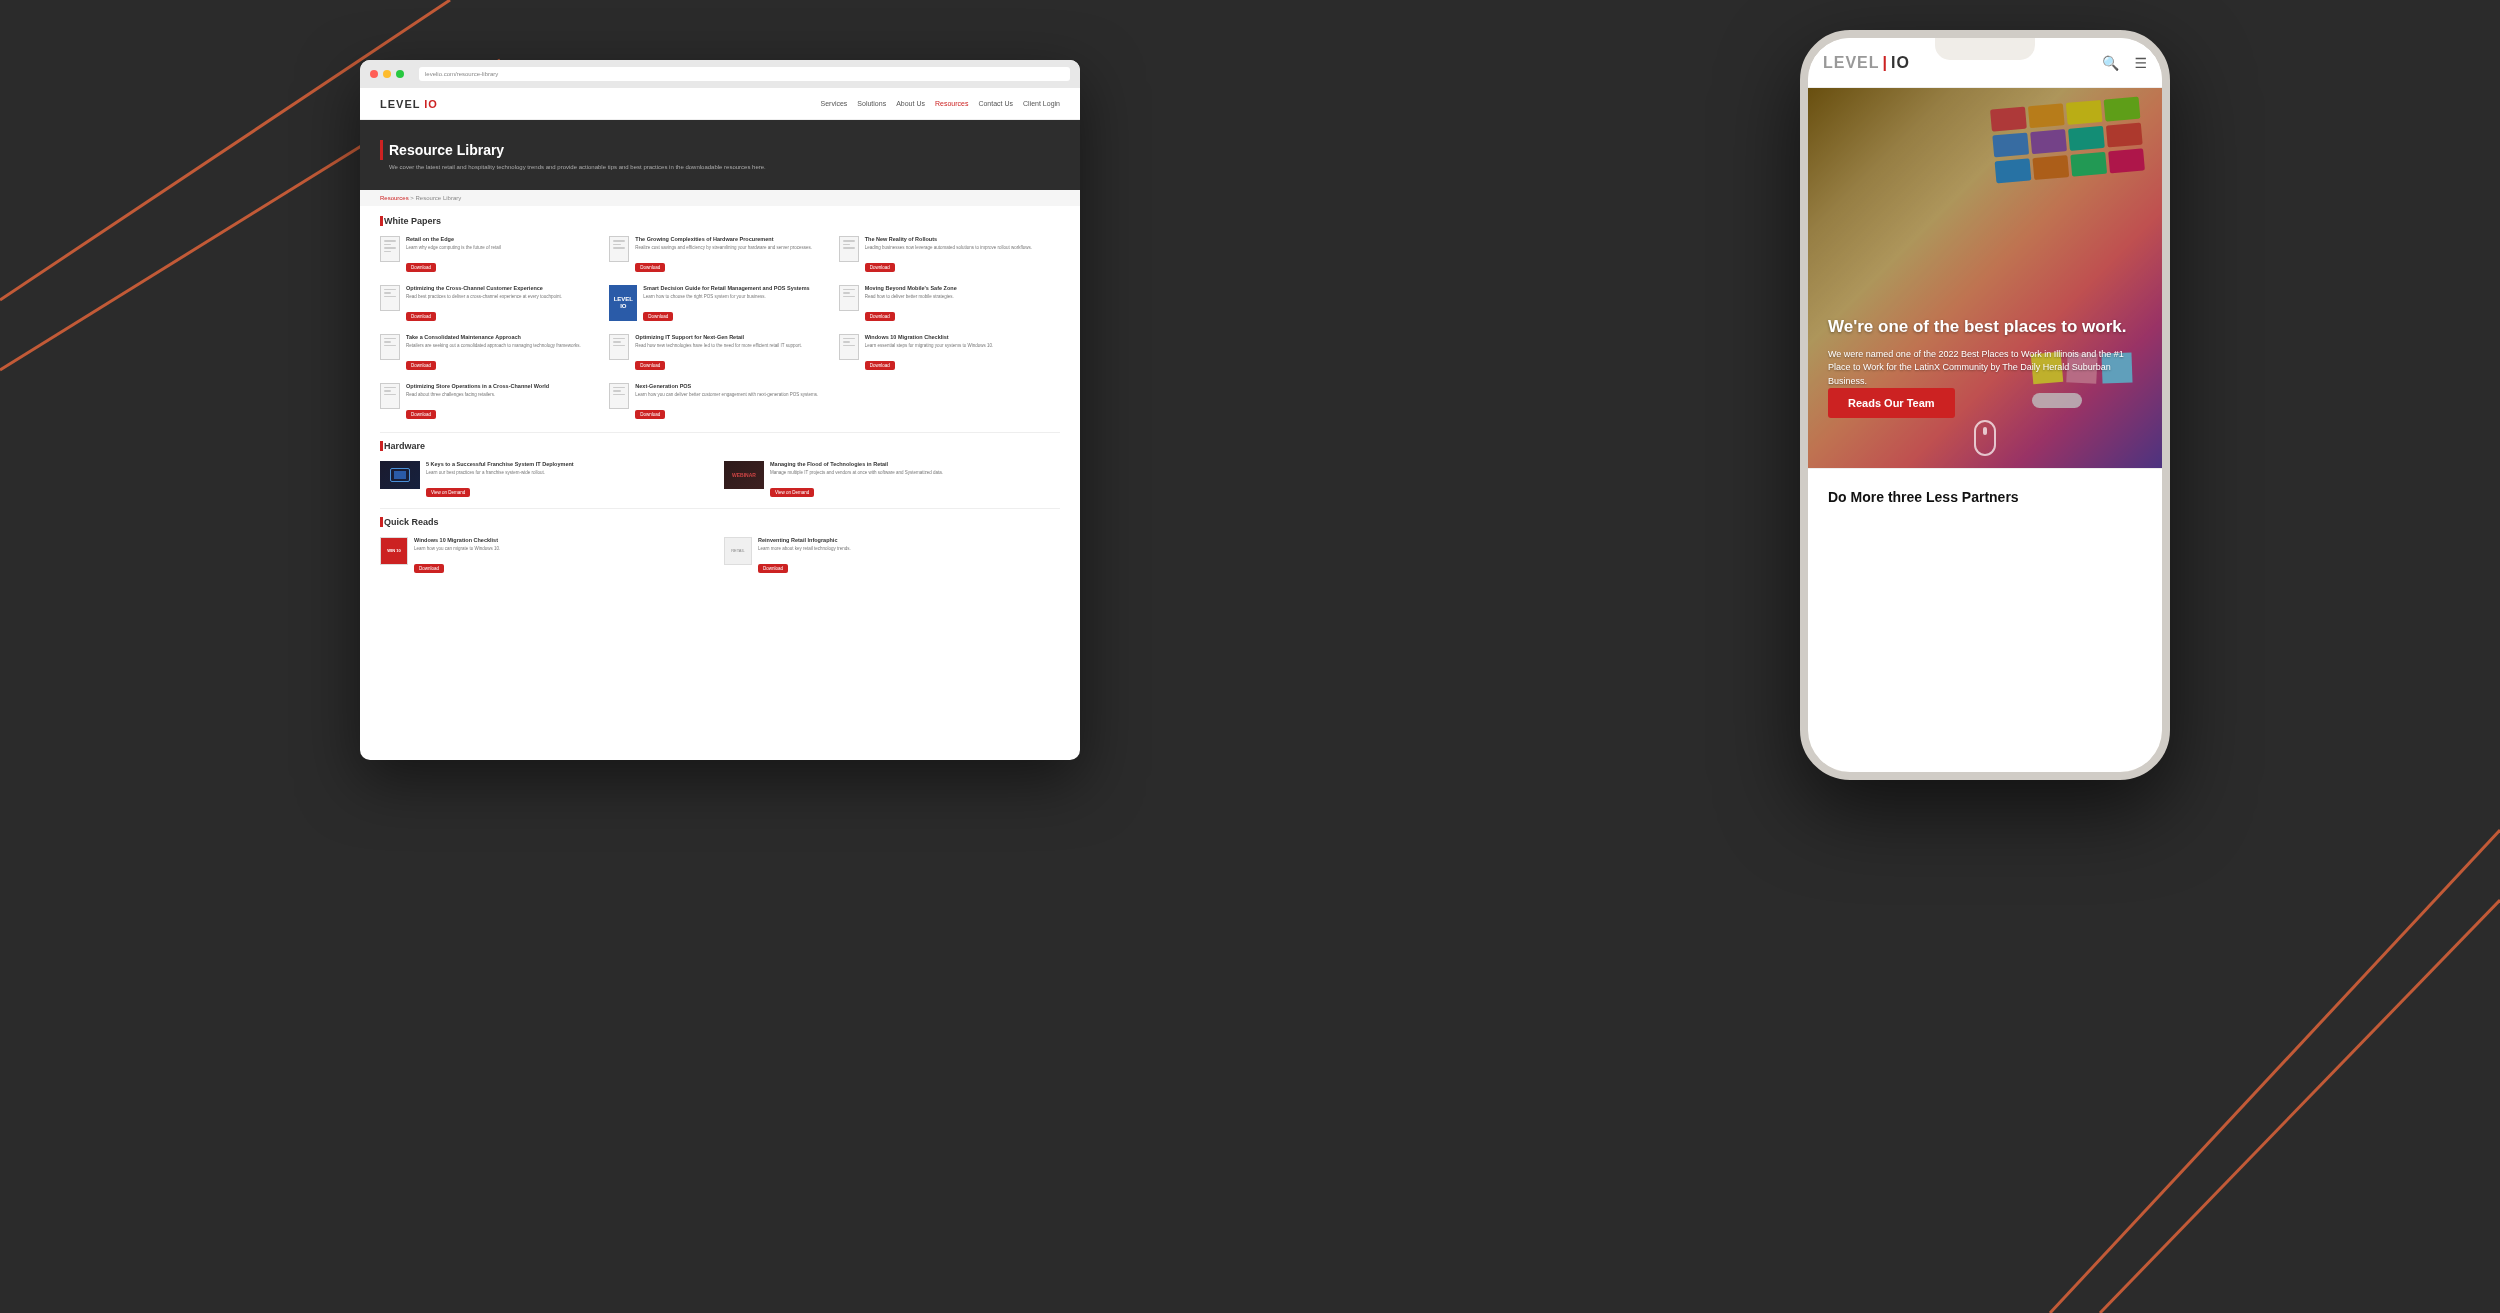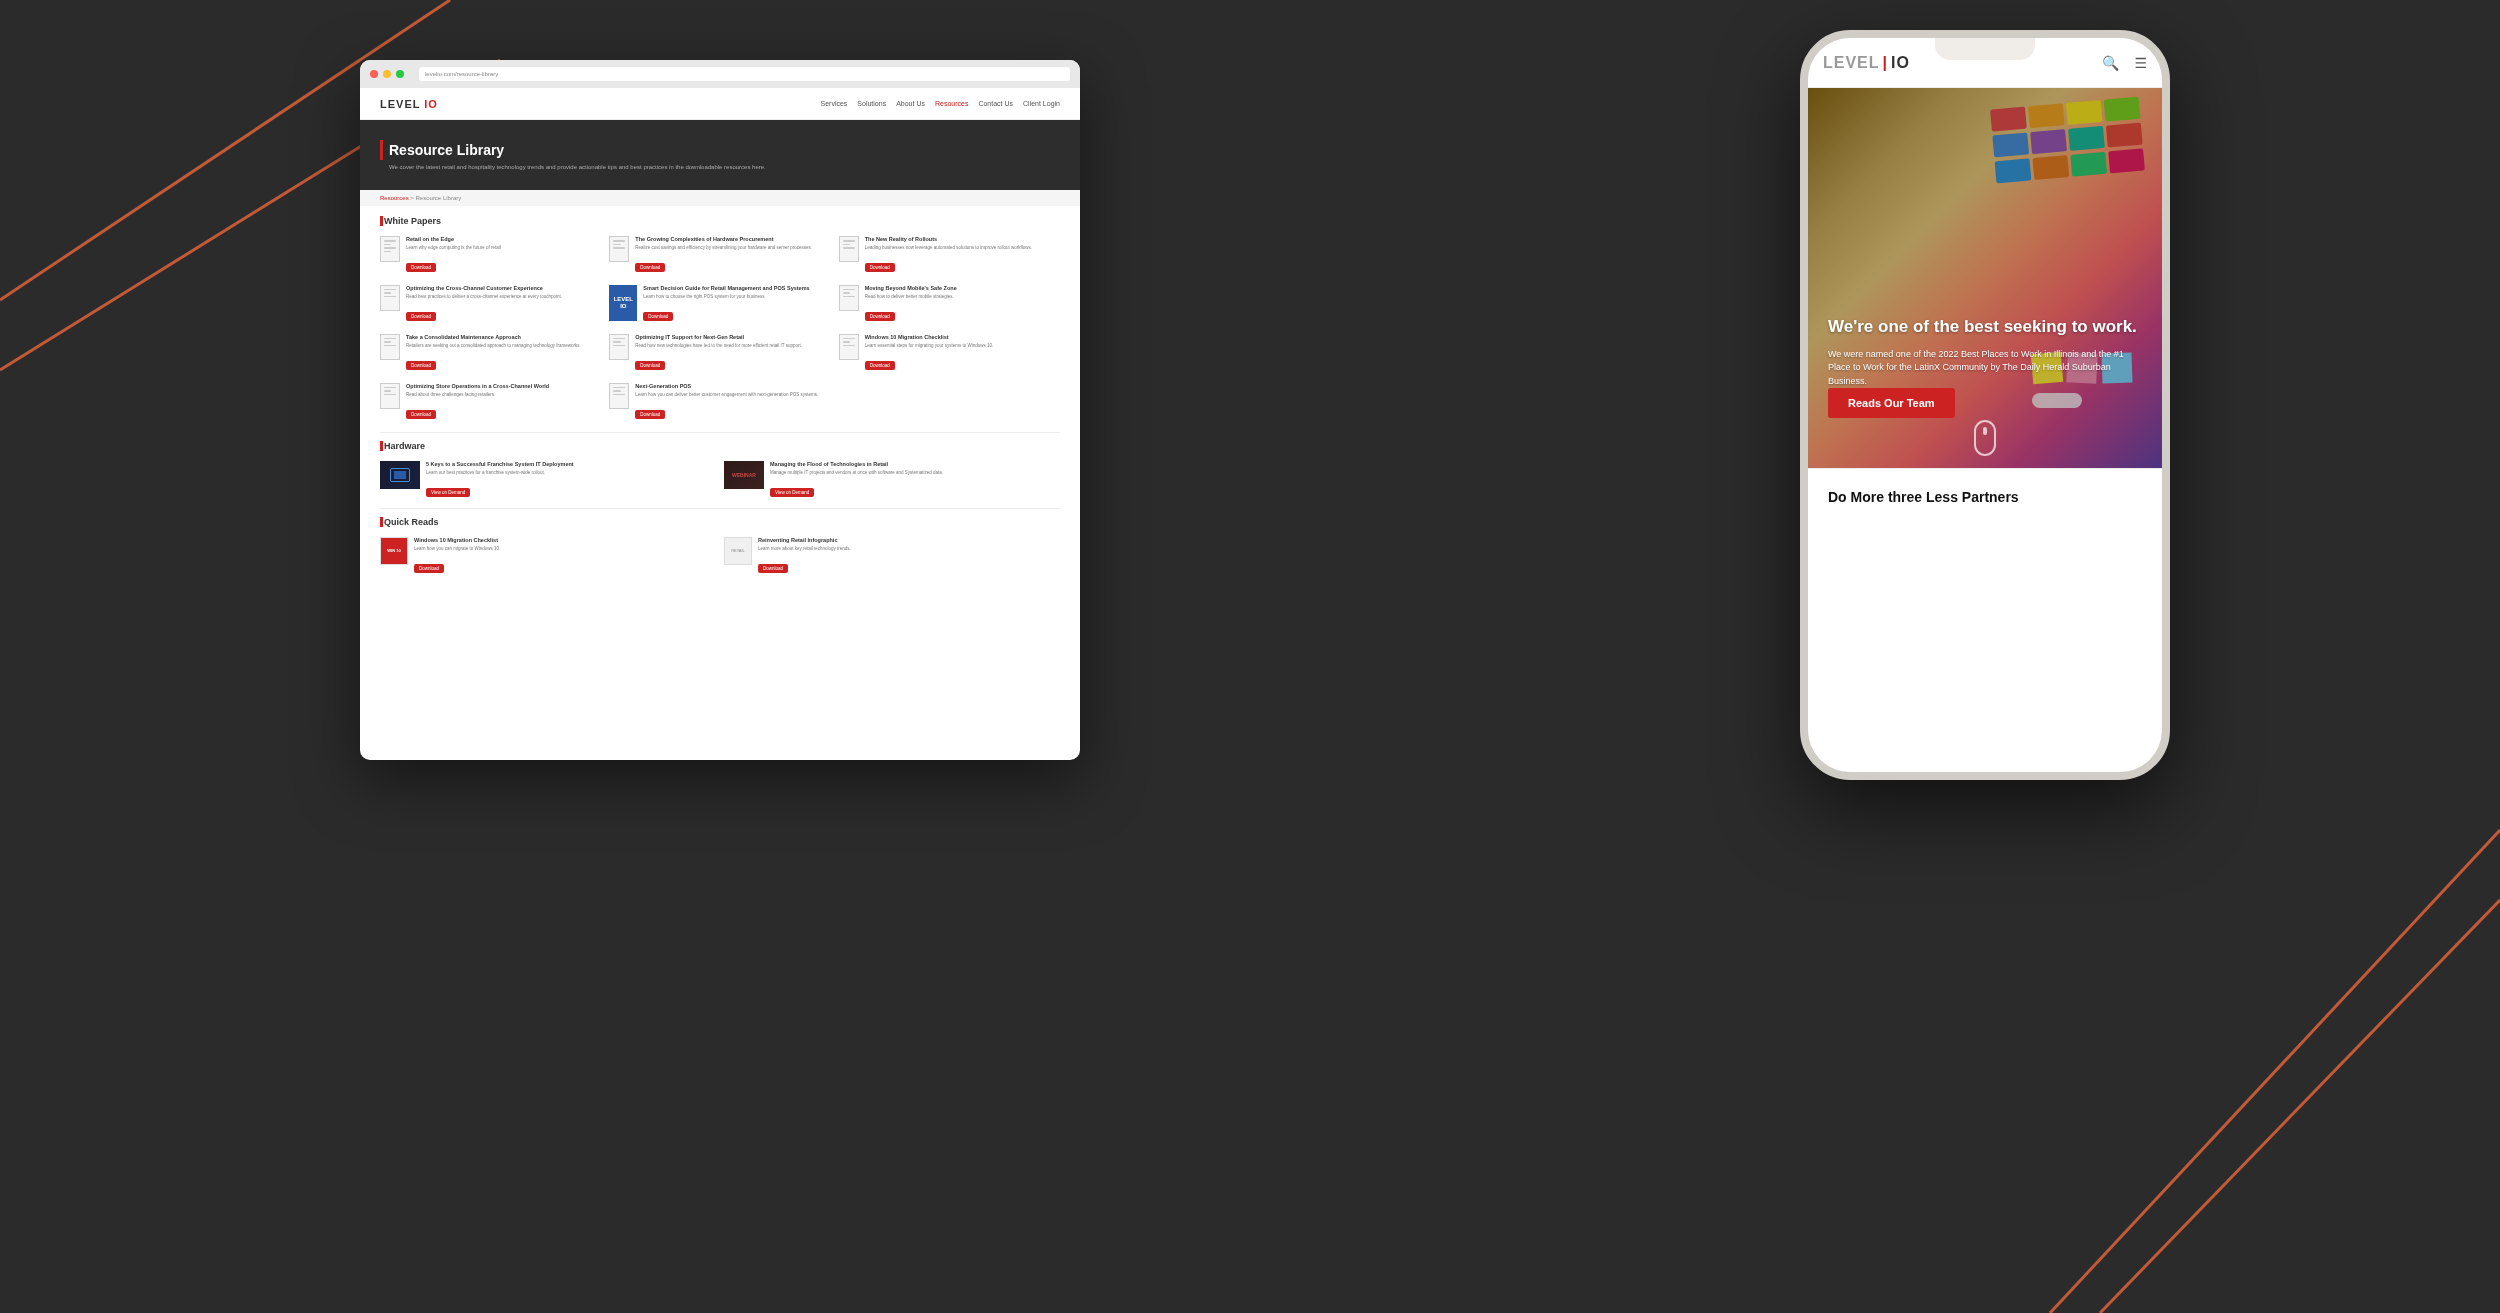--- a/index.html
+++ b/index.html
@@ -708,21 +708,21 @@
       <div style="position:absolute;bottom:60px;right:10px;display:flex;gap:5px;flex-wrap:wrap;width:120px;">
         <div style="width:30px;height:30px;background:#ffeb3b;transform:rotate(-5deg);"></div>
         <div style="width:30px;height:30px;background:#f48fb1;transform:rotate(3deg);"></div>
         <div style="width:30px;height:30px;background:#81d4fa;transform:rotate(-2deg);"></div>
         <div style="width:50px;height:15px;background:rgba(255,255,255,0.8);border-radius:10px;margin-top:5px;"></div>
       </div>
 
       <div class="phone-hero-overlay"></div>
 
       <div class="phone-hero-content">
-        <h1 class="phone-hero-h1">We're one of the best seeking to work.</h1>
+        <h1 class="phone-hero-h1">We're one of the best places to work.</h1>
         <p class="phone-hero-p">We were named one of the 2022 Best Places to Work in Illinois and the #1 Place to Work for the LatinX Community by The Daily Herald Suburban Business.</p>
         <button class="join-btn">Reads Our Team</button>
       </div>
 
       <div class="scroll-indicator">
         <div class="scroll-dot"></div>
       </div>
     </div>
 
     <div class="phone-bottom">

